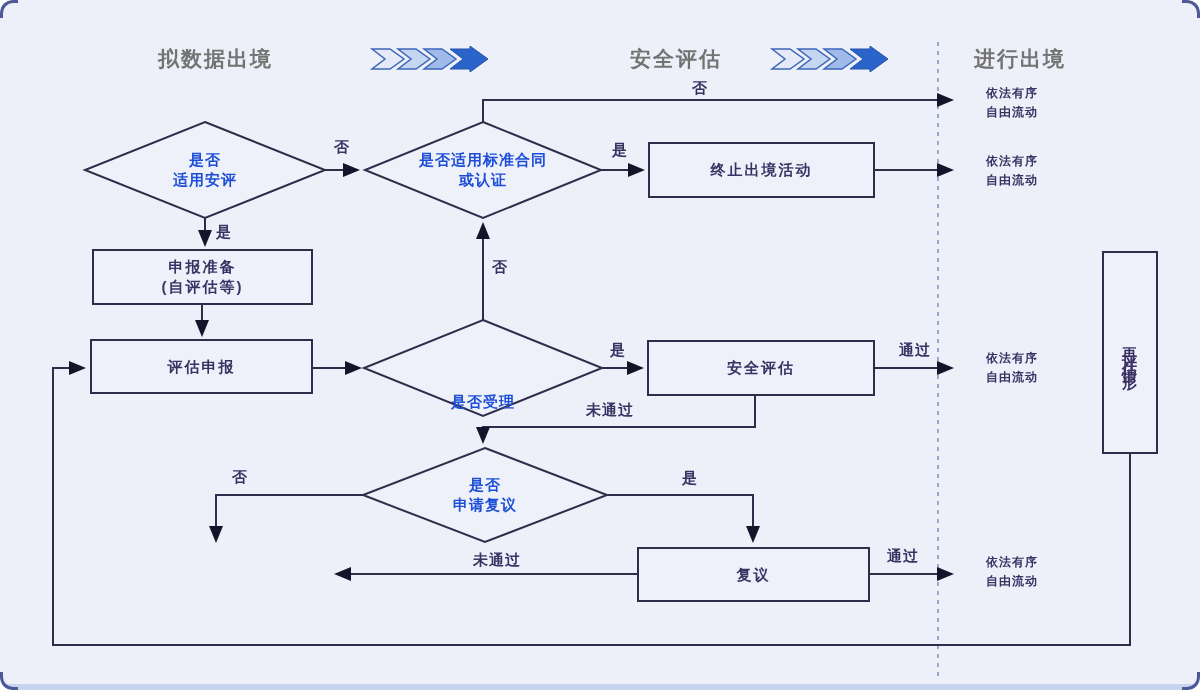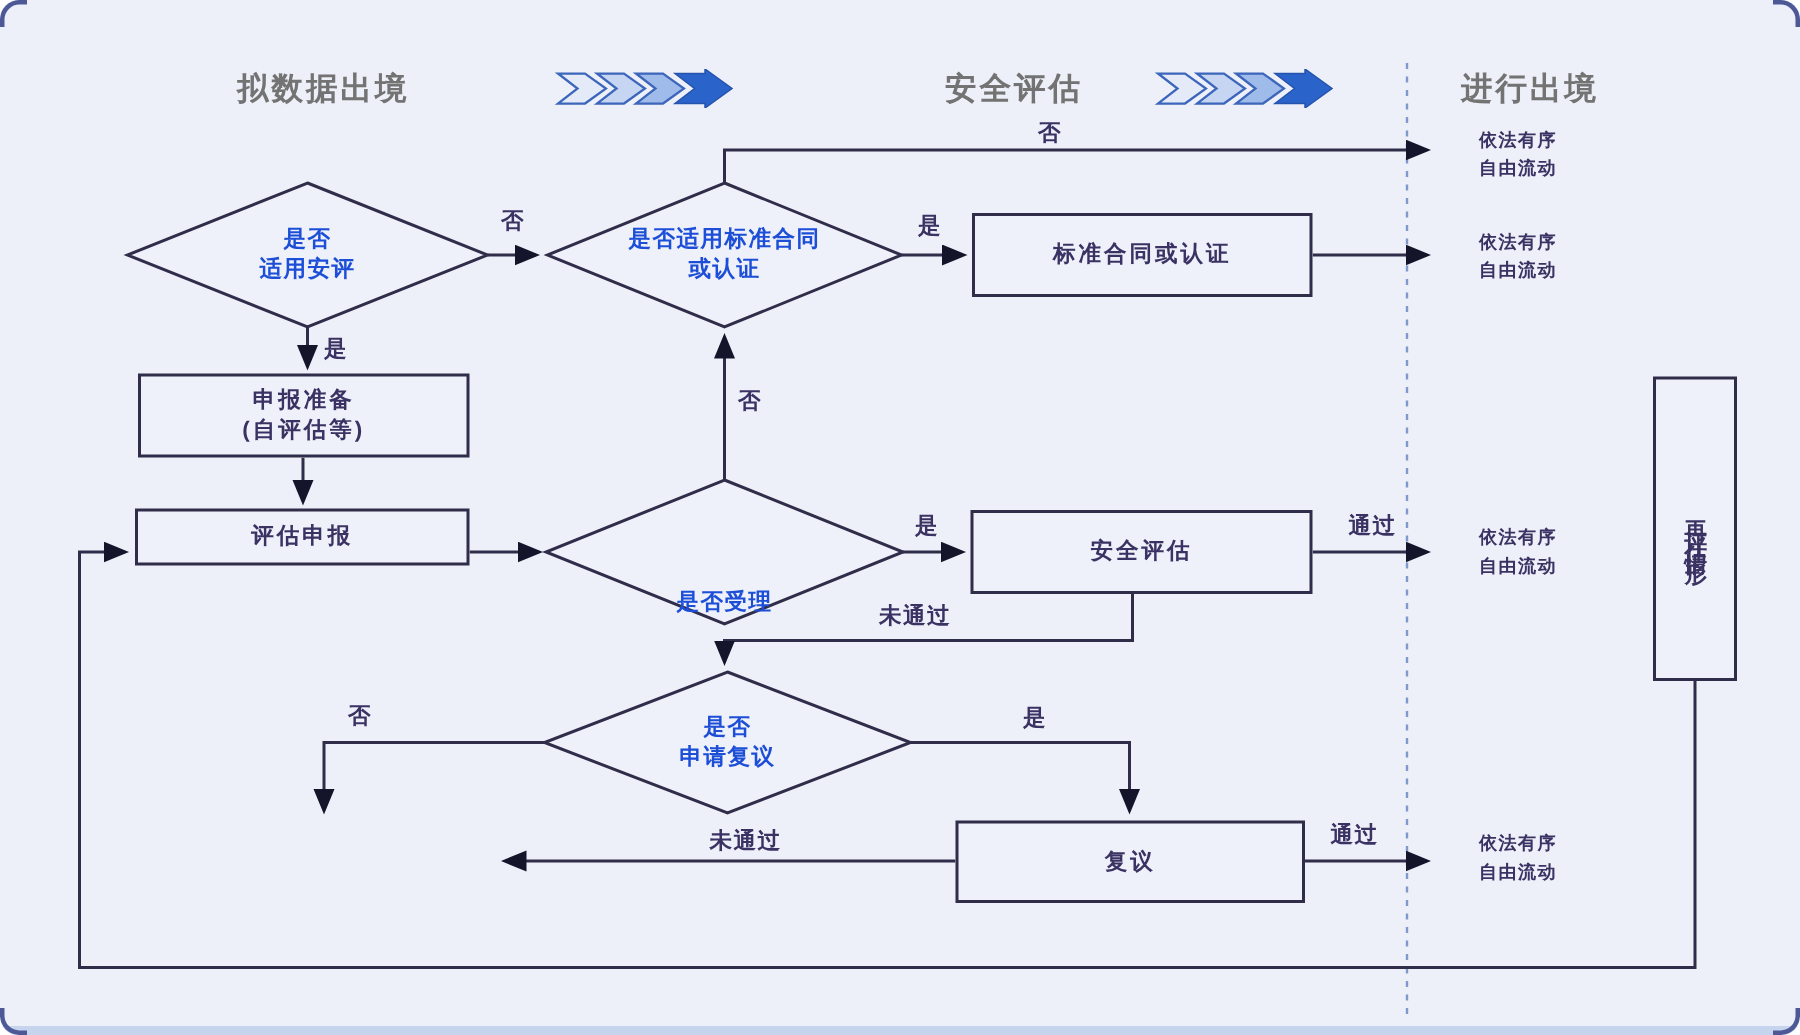--- a/index.html
+++ b/index.html
@@ -121,25 +121,25 @@
   </div>
   <div class="diamond-label" style="left:385px;top:452px;width:200px;height:86px;">
     <span>是否</span>
     <span>申请复议</span>
   </div>
 
   <div class="rect-node" style="left:92px;top:249px;width:221px;height:56px;">
     <span>申报准备</span>
     <span>(自评估等)</span>
   </div>
-  <div class="rect-node" style="left:90px;top:339px;width:223px;height:38px;">
+  <div class="rect-node" style="left:90px;top:339px;width:223px;height:55px;">
     <span>评估申报</span>
   </div>
   <div class="rect-node" style="left:648px;top:142px;width:227px;height:56px;">
-    <span>标准合同或认证</span>
+    <span>终止出境活动</span>
   </div>
   <div class="rect-node" style="left:647px;top:340px;width:228px;height:56px;">
     <span>安全评估</span>
   </div>
   <div class="rect-node" style="left:637px;top:547px;width:233px;height:55px;">
     <span>复议</span>
   </div>
   <div class="rect-node" style="left:1102px;top:251px;width:56px;height:203px;">
     <span class="vertical-text">再评估情形</span>
   </div>

